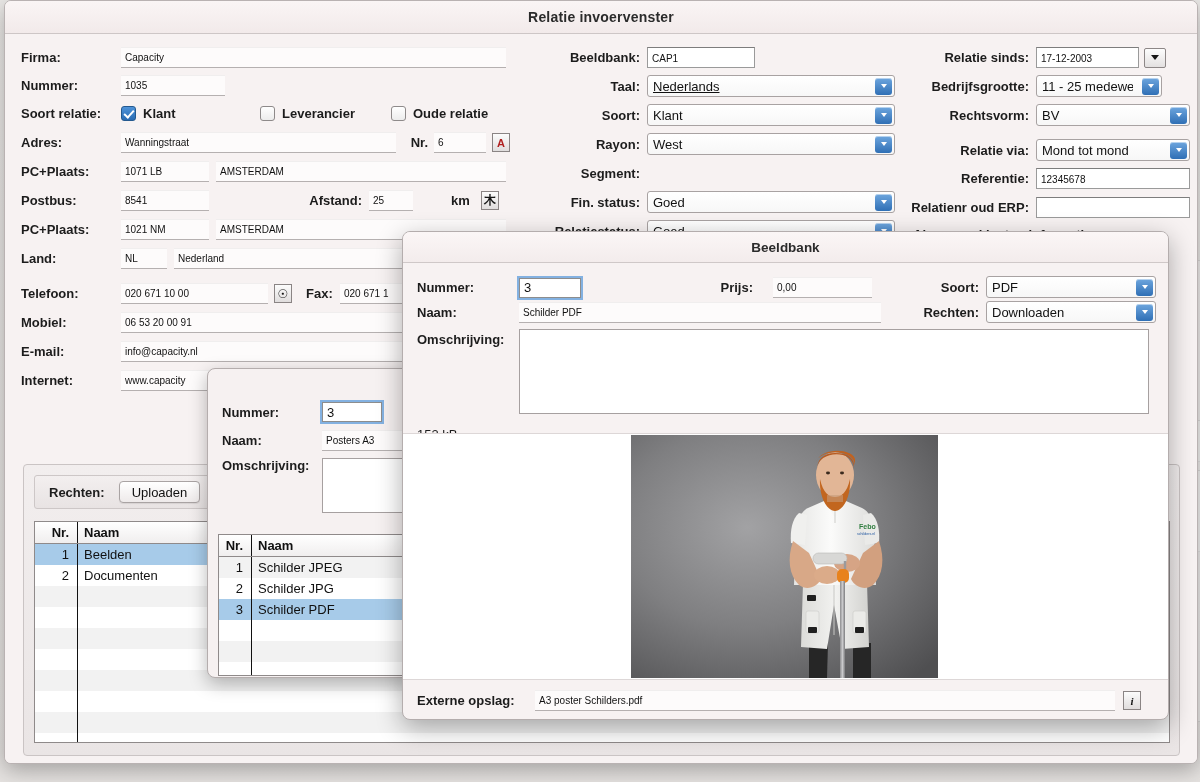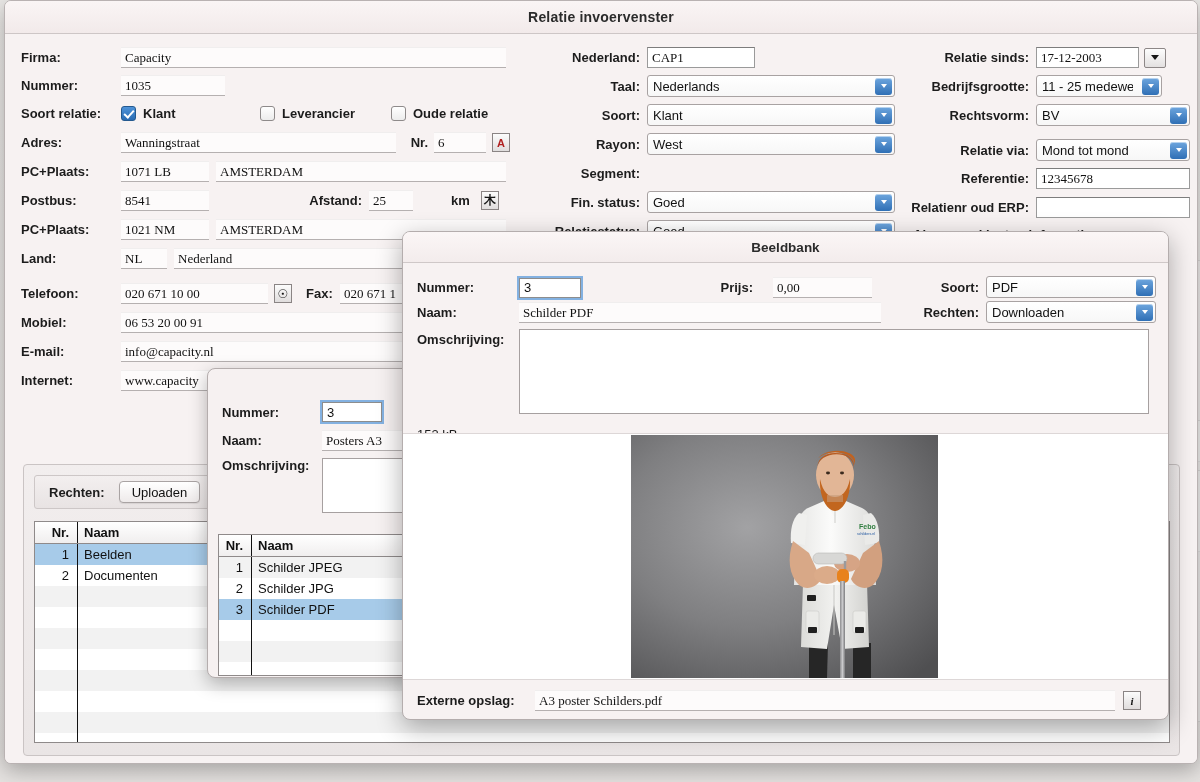--- a/index.html
+++ b/index.html
@@ -38,21 +38,21 @@
   
   .row{position:absolute;display:flex;align-items:center;height:21px;}
   .lbl{font-weight:bold;font-size:13px;color:#1c1c1c;white-space:nowrap;}
   .lbl.r{text-align:right;display:block;}
 
   .fld{
     box-sizing:border-box;height:21px;
     background:#ffffff;
     border:1px solid #9a9a9a;
     border-top-color:#7d7d7d;
-    font-family:Liberation Serif, serif;font-size:13px;color:#111;
+    font-family:Liberation Sans, sans-serif;font-size:10px;color:#111;
     padding:1px 4px 0 4px;
     display:flex;align-items:center;
     white-space:nowrap;overflow:hidden;
   }
   .fld.flat{border:none;border-bottom:1px solid #b5b0b0;background:#fdfbfb;box-shadow:inset 0 1px 0 rgba(0,0,0,.05);}
 
   
   .combo{
     box-sizing:border-box;height:22px;
     background:linear-gradient(180deg,#ffffff 0%,#f7f7f7 100%);
@@ -241,27 +241,27 @@
       <span class="lbl" style="width:100px;">E-mail:</span>
       <span class="fld flat" style="width:385px;">info@capacity.nl</span>
     </div>
 
     <div class="row" style="left:16px;top:336px;width:495px;">
       <span class="lbl" style="width:100px;">Internet:</span>
       <span class="fld flat" style="width:385px;">www.capacity</span>
     </div>
 
     <div class="row" style="left:540px;top:13px;width:400px;">
-      <span class="lbl r" style="width:95px;padding-right:7px;">Nederland:</span>
+      <span class="lbl r" style="width:95px;padding-right:7px;">Beeldbank:</span>
       <span class="fld" style="width:108px;">CAP1</span>
     </div>
 
     <div class="row" style="left:540px;top:41px;width:400px;height:22px;">
       <span class="lbl r" style="width:95px;padding-right:7px;">Taal:</span>
-      <span class="combo" style="width:248px;">
+      <span class="combo" style="width:248px;text-decoration:underline;">
         <span class="val">Nederlands</span>
         <span class="arrow"></span>
       </span>
     </div>
 
     <div class="row" style="left:540px;top:70px;width:400px;height:22px;">
       <span class="lbl r" style="width:95px;padding-right:7px;">Soort:</span>
       <span class="combo" style="width:248px;">
         <span class="val">Klant</span>
         <span class="arrow"></span>

